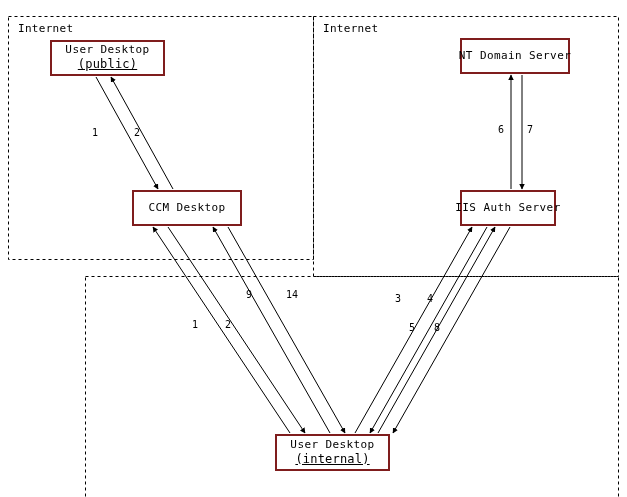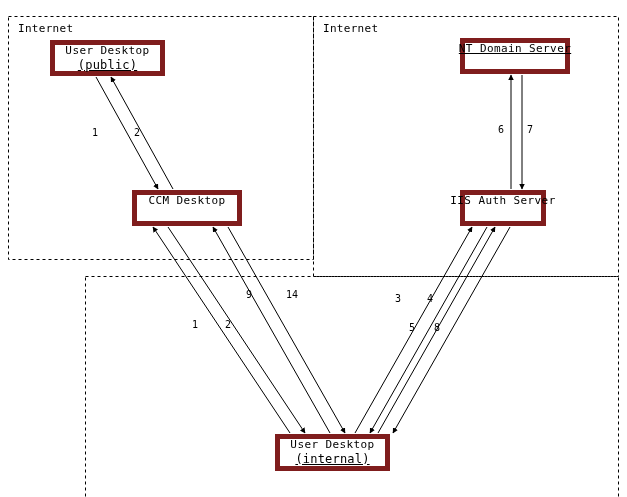--- a/index.html
+++ b/index.html
@@ -1,22 +1,22 @@
 <!DOCTYPE html>
 <html><head>
 <meta charset="utf-8">
 <style>
   html,body{margin:0;padding:0;background:#ffffff;}
   body{width:627px;height:497px;position:relative;overflow:hidden;
        font-family:"DejaVu Sans Mono","Liberation Mono",monospace;color:#000;}
   #stage{position:absolute;left:0;top:8px;width:627px;height:497px;}
   svg{position:absolute;left:0;top:0;width:627px;height:497px;}
   .zone-label{position:absolute;font-size:11px;letter-spacing:0.3px;white-space:nowrap;}
-  .node{position:absolute;border:5px solid #7f1d1d;background:#fff;box-sizing:border-box;
-        display:flex;flex-direction:column;align-items:center;}
+  .node{position:absolute;border:2px solid #7f1d1d;background:#fff;box-sizing:border-box;
+        display:flex;flex-direction:column;align-items:center;justify-content:center;}
   .node .t1{font-size:11px;letter-spacing:0.4px;white-space:nowrap;line-height:1.15;}
   .node .t2{font-size:12px;letter-spacing:0.2px;white-space:nowrap;line-height:1.2;text-decoration:underline;}
   .flow-label{position:absolute;font-size:10px;white-space:nowrap;}
 </style>
 </head>
 <body>
 
 <div id="stage">
 
   <svg id="svg-layer" xmlns="http://www.w3.org/2000/svg" viewBox="0 0 627 497">
@@ -51,24 +51,24 @@
       <div class="zone-label" style="left: 323px; top: 14px;">Internet</div>
     </div>
   <div id="nodes-layer">
       <div class="node" style="left: 50px; top: 32px; width: 115px; height: 36px;">
         <div class="t1">User Desktop</div>
         <div class="t2">(public)</div>
       </div>
       <div class="node" style="left: 132px; top: 182px; width: 110px; height: 36px;">
         <div class="t1">CCM Desktop</div>
       </div>
-      <div class="node" style="left: 460px; top: 30px; width: 110px; height: 36px; text-decoration: underline;">
+      <div class="node" style="left: 460px; top: 30px; width: 110px; height: 36px;">
         <div class="t1">NT Domain Server</div>
       </div>
-      <div class="node" style="left: 460px; top: 182px; width: 86px; height: 36px;">
+      <div class="node" style="left: 460px; top: 182px; width: 96px; height: 36px;">
         <div class="t1">IIS Auth Server</div>
       </div>
       <div class="node" style="left: 275px; top: 426px; width: 115px; height: 37px;">
         <div class="t1">User Desktop</div>
         <div class="t2">(internal)</div>
       </div>
     </div>
   <div id="flow-labels">
       <div class="flow-label" style="left: 92px; top: 119px;">1</div>
       <div class="flow-label" style="left: 134px; top: 119px;">2</div>

